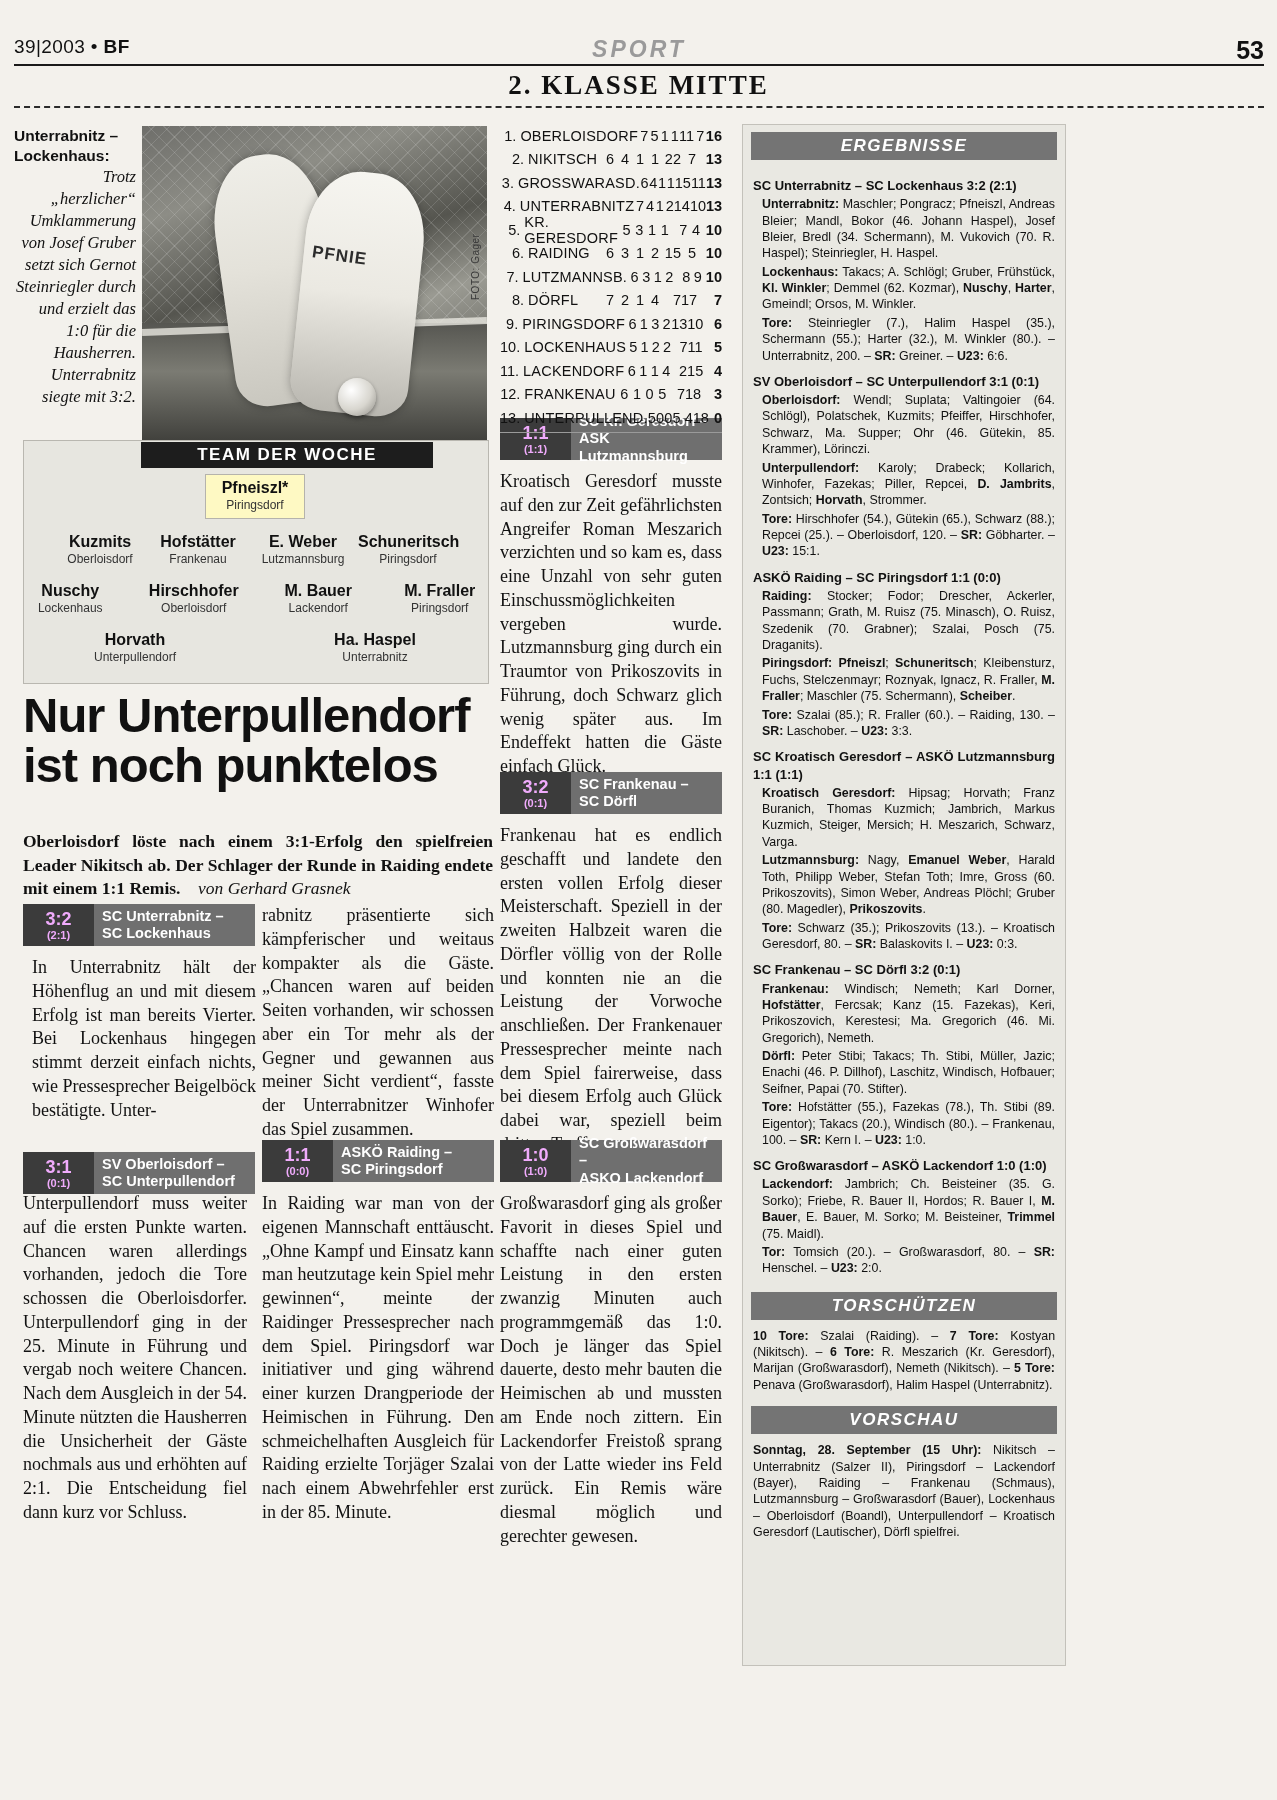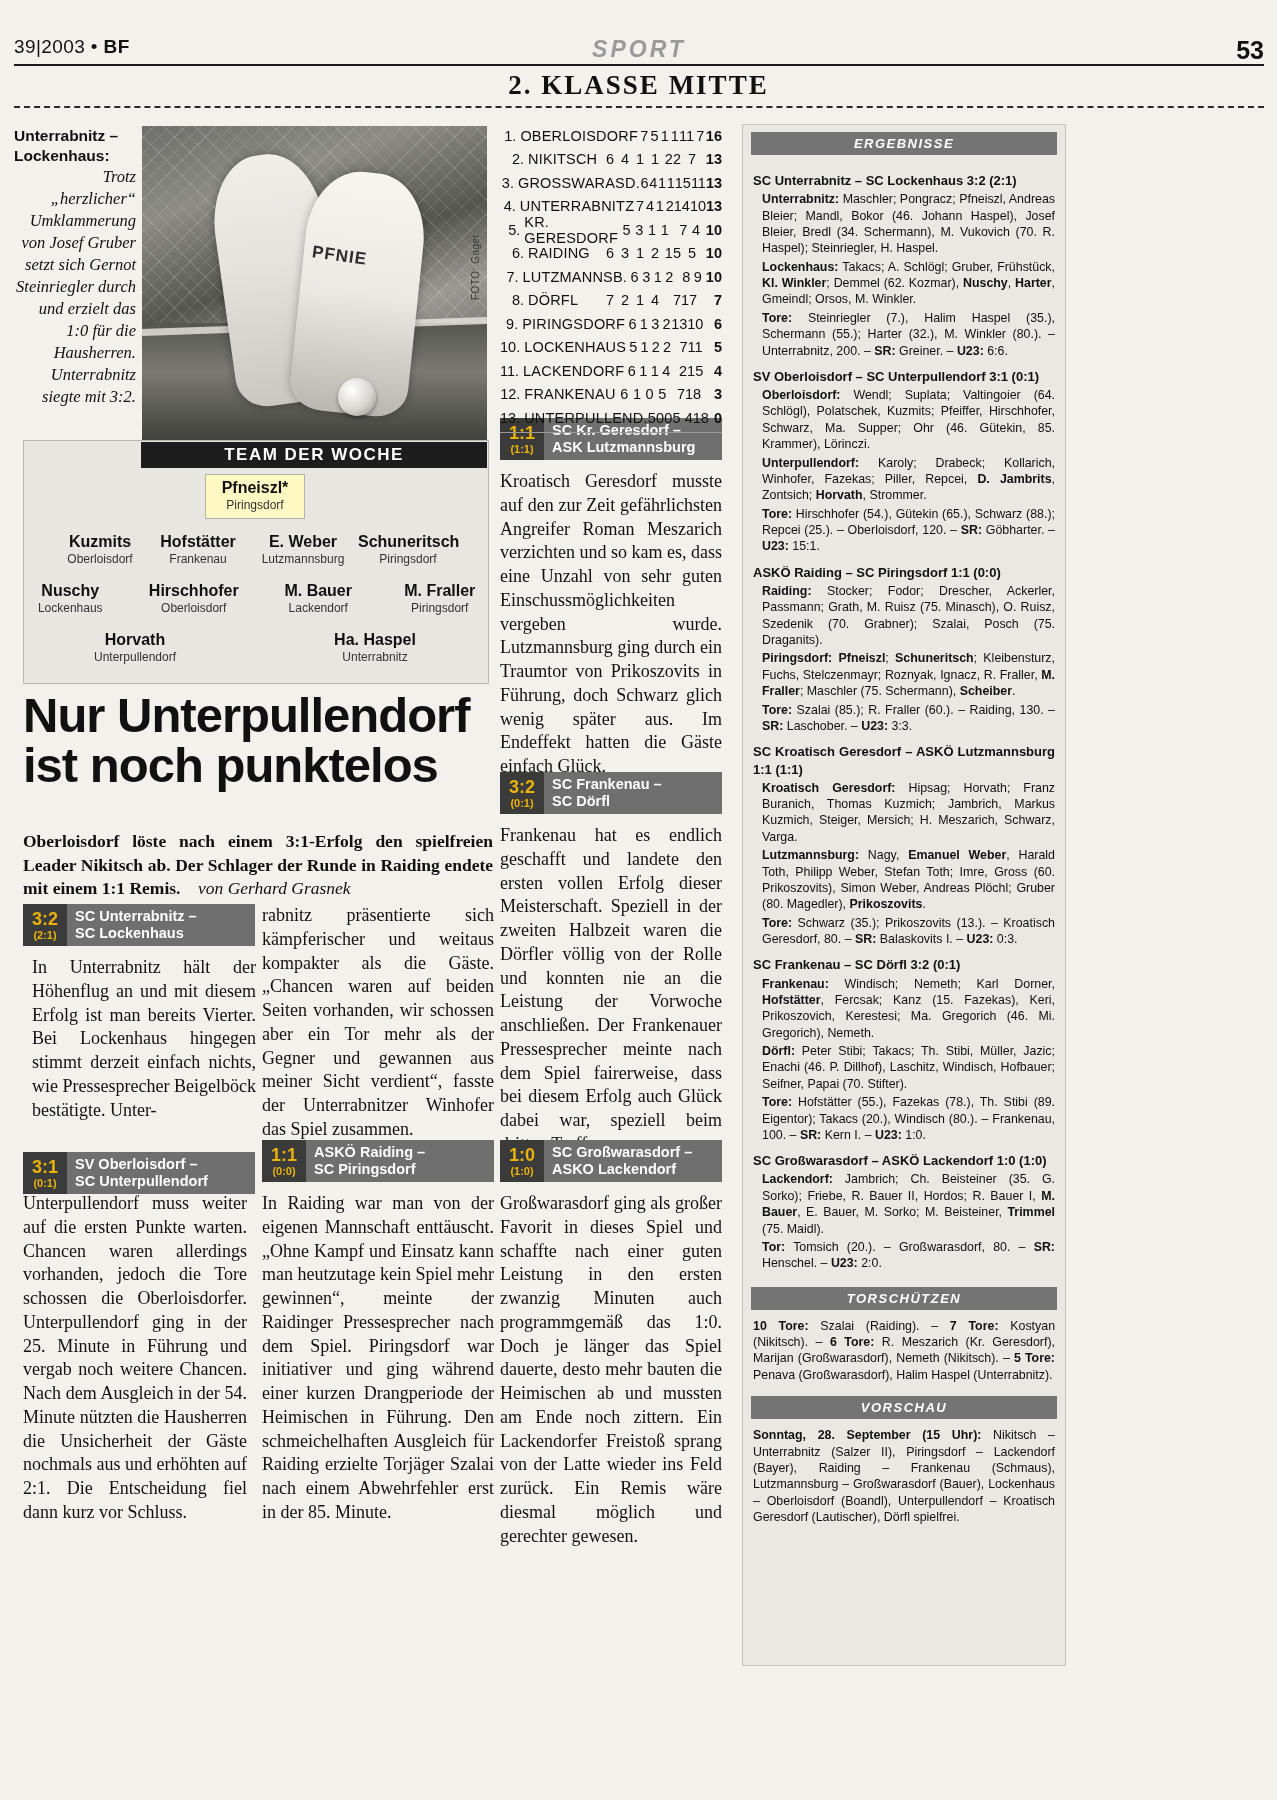--- a/index.html
+++ b/index.html
@@ -91,21 +91,21 @@
   .photo-credit{
     position:absolute;left:470px;top:300px;transform:rotate(-90deg);transform-origin:left top;
     font-family:"Liberation Sans",sans-serif;font-size:10px;color:#3a3a3a;letter-spacing:.5px;
   }
   
   .tdw{
     position:absolute;left:23px;top:440px;width:464px;height:242px;
     background:#e7e6e0;border:1px solid #b9b7b0;
   }
   .tdw-title{
-    position:absolute;left:141px;top:442px;width:346px;height:26px;background:#1d1d1d;
+    position:absolute;left:141px;top:442px;width:292px;height:26px;background:#1d1d1d;
     color:#fff;font-family:"Liberation Sans",sans-serif;font-weight:bold;font-size:17px;
     letter-spacing:1.5px;display:flex;align-items:center;justify-content:center;
   }
   .tdw-inner{position:absolute;left:23px;top:468px;width:464px;}
   .prow{display:flex;justify-content:center;gap:0;margin-top:10px;}
   .pl{text-align:center;}
   .pl .n{font-family:"Liberation Sans",sans-serif;font-weight:bold;font-size:16px;}
   .pl .c{font-family:"Liberation Sans",sans-serif;font-size:12px;color:#333;margin-top:1px;}
   .pl-box{
     border:1px solid #b5b3ac;background:#fef9c3;padding:4px 16px 6px;
@@ -120,22 +120,22 @@
     position:absolute;left:23px;top:830px;width:470px;
     font-family:"Liberation Serif",serif;font-weight:bold;font-size:17.5px;line-height:1.35;
     text-align:justify;
   }
   .lead .by{font-weight:normal;font-style:italic;}
   
   .mhead{
     position:absolute;display:flex;align-items:stretch;height:42px;
   }
   .mhead .score{
-    background:#3b3b3b;color:#eab308;font-family:"Liberation Sans",sans-serif;font-weight:bold;
-    width:44px;display:flex;flex-direction:column;align-items:center;justify-content:center;line-height:1;
+    background:#3b3b3b;color:#f0abfc;font-family:"Liberation Sans",sans-serif;font-weight:bold;
+    width:71px;display:flex;flex-direction:column;align-items:center;justify-content:center;line-height:1;
   }
   .mhead .score .s1{font-size:18px;}
   .mhead .score .s2{font-size:11px;margin-top:2px;}
   .mhead .teams{
     background:#6f6f6f;color:#fff;font-family:"Liberation Sans",sans-serif;font-weight:bold;
     font-size:14.5px;display:flex;flex-direction:column;justify-content:center;padding:0 8px;line-height:1.2;
     flex:1;
   }
   .body-txt{
     position:absolute;font-family:"Liberation Serif",serif;font-size:18px;line-height:1.32;
@@ -152,21 +152,21 @@
   .table .num{width:15px;text-align:right;}
   .table .pts{width:26px;text-align:right;font-weight:bold;}
   .table .rule{border-top:1px solid #9a9a9a;margin-top:2px;}
   
   .side{
     position:absolute;left:742px;top:124px;width:322px;height:1540px;
     background:#e9e8e2;border:1px solid #c3c1ba;
   }
   .side-hd{
     margin:7px 8px 0;background:#747474;color:#fff;text-align:center;
-    font-family:"Liberation Sans",sans-serif;font-style:italic;font-weight:bold;font-size:13px;
+    font-family:"Liberation Sans",sans-serif;font-style:italic;font-weight:bold;font-size:17px;
     letter-spacing:1.5px;padding:4px 0;
   }
   .side-body{padding:8px 10px 6px;font-family:"Liberation Sans",sans-serif;font-size:12.4px;line-height:1.32;text-align:justify;}
   .side-body .mt{font-weight:bold;font-size:13px;display:block;margin-top:9px;margin-bottom:2px;}
   .side-body p{margin:0 0 2px 0;}
   .side-body .ind{padding-left:9px;}
   b{font-weight:bold;}
 </style>
 </head>
 <body>

